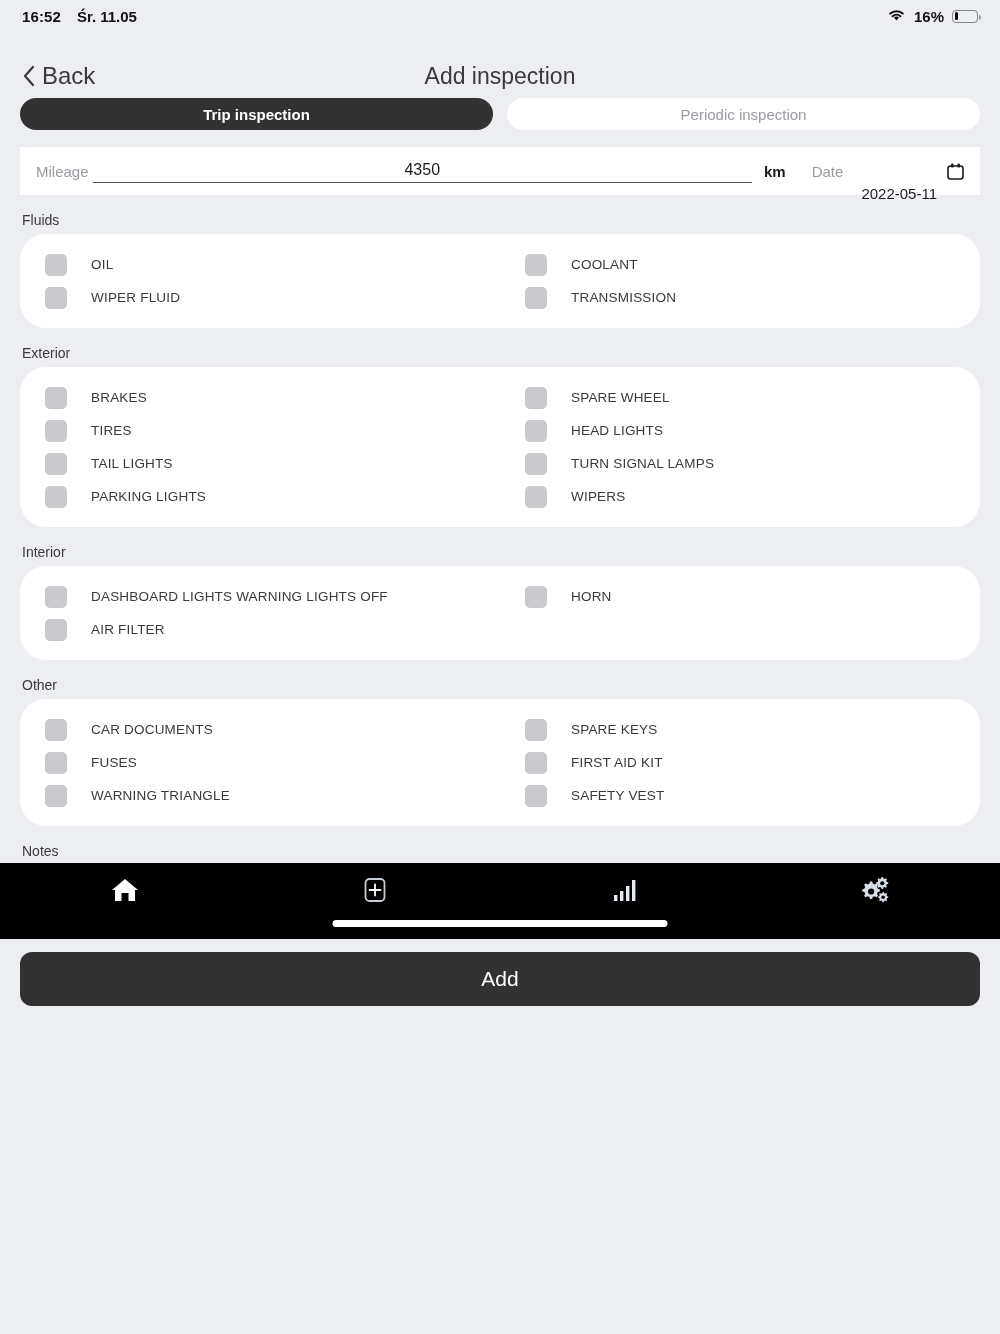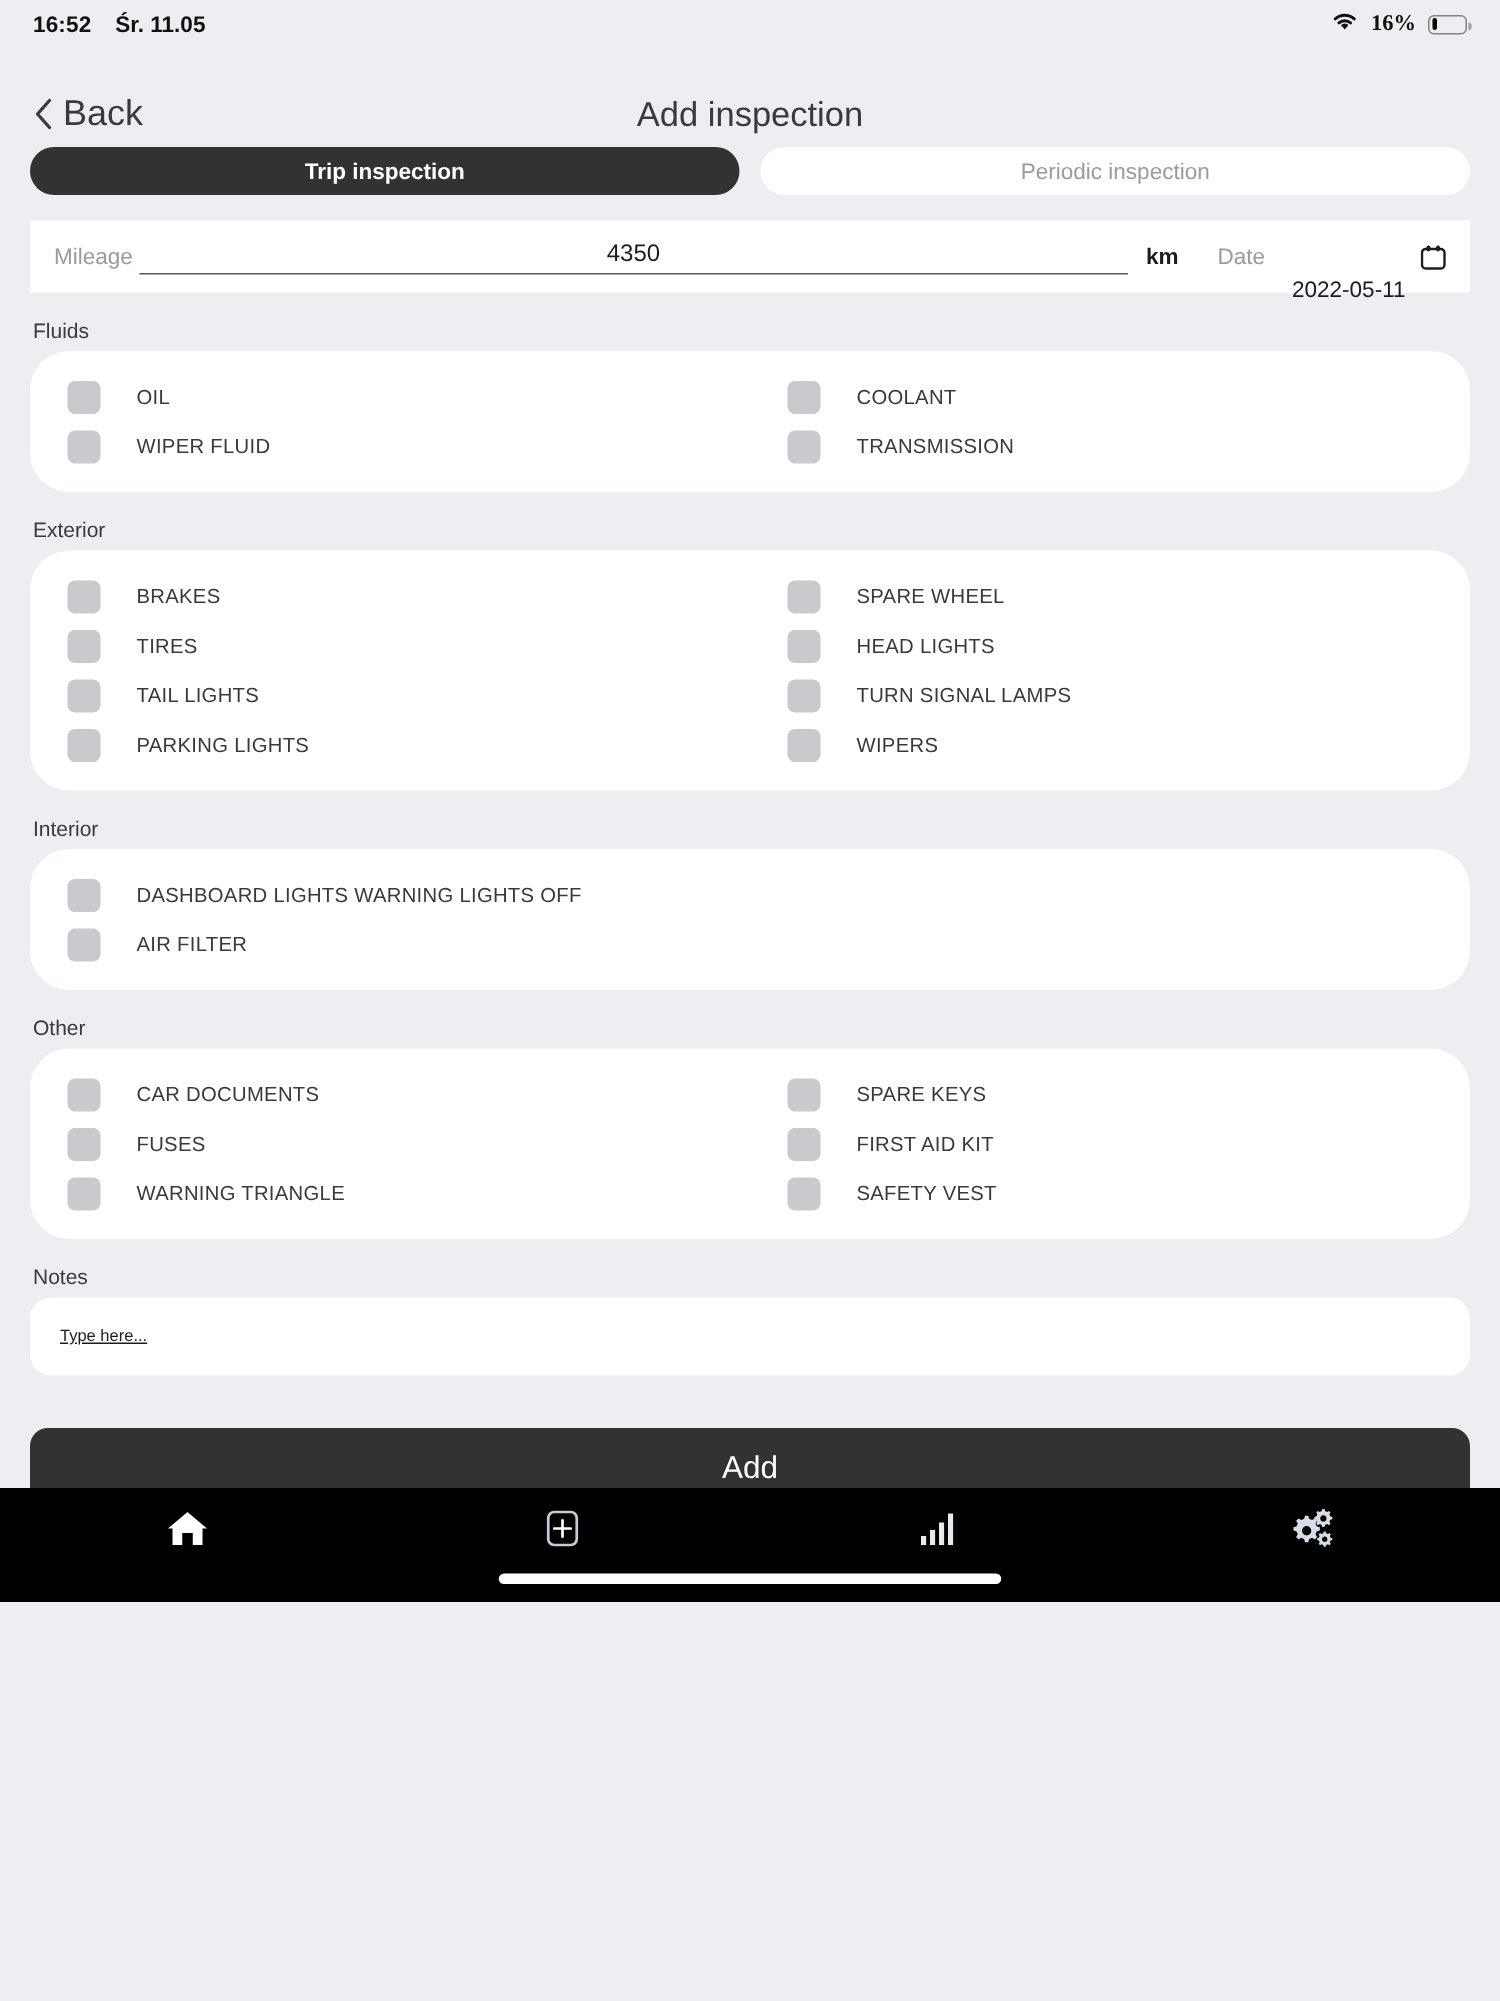--- a/index.html
+++ b/index.html
@@ -2,30 +2,30 @@
 <html><head>
 <meta charset="utf-8">
 <style>
   * { box-sizing: border-box; margin: 0; padding: 0; }
   html, body {
     width: 1000px; height: 1334px;
     background: #eceef1;
     font-family: "Liberation Sans", sans-serif;
     overflow: hidden;
   }
-  .screen { position: relative; width: 1000px; height: 1068px; background: #eceef1; }
+  .screen { position: relative; width: 1000px; height: 939px; background: #eceef1; }
 
   
   .statusbar {
     height: 32px; display: flex; align-items: center;
     padding: 0 22px; font-size: 15px; font-weight: 700; color: #111;
   }
   .sb-time { margin-right: 16px; letter-spacing: .1px; }
   .sb-date { font-weight: 700; }
-  .sb-right { margin-left: auto; display: flex; align-items: center; gap: 8px; font-family: Liberation Serif, serif; }
+  .sb-right { margin-left: auto; display: flex; align-items: center; gap: 8px; }
   .sb-pct { font-size: 15px; font-weight: 700; }
   .batt {
     position: relative; width: 26px; height: 13px;
     border: 1.4px solid rgba(0,0,0,.45); border-radius: 4px;
   }
   .batt::after {
     content: ""; position: absolute; right: -4px; top: 4px;
     width: 2px; height: 5px; background: rgba(0,0,0,.35); border-radius: 0 2px 2px 0;
   }
   .batt .fill {
@@ -266,20 +266,26 @@
         <div class="col">
           <div class="chk-row">
             <span class="chk"></span>
             <span class="chk-label">DASHBOARD LIGHTS WARNING LIGHTS OFF</span>
           </div>
           <div class="chk-row">
             <span class="chk"></span>
             <span class="chk-label">AIR FILTER</span>
           </div>
         </div>
+        <div class="col">
+          <div class="chk-row">
+            <span class="chk"></span>
+            <span class="chk-label">HORN</span>
+          </div>
+        </div>
       </div>
     </div>
   </div>
 
   <div class="section">
     <div class="section-title">Other</div>
     <div class="card">
       <div class="grid">
         <div class="col">
           <div class="chk-row">

